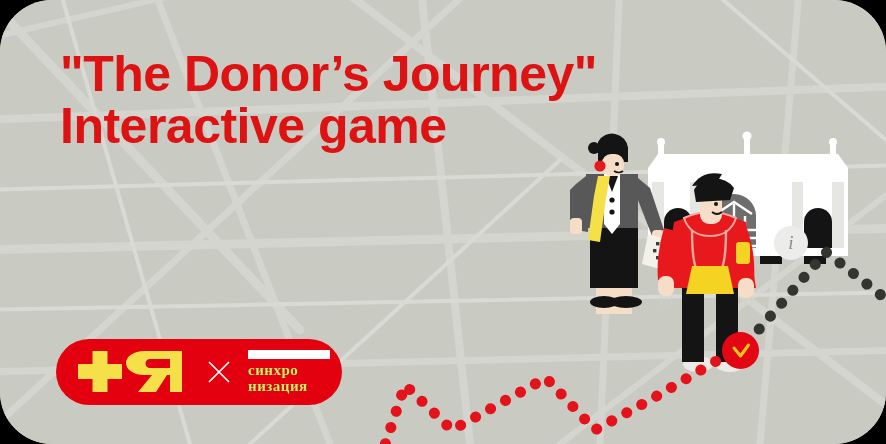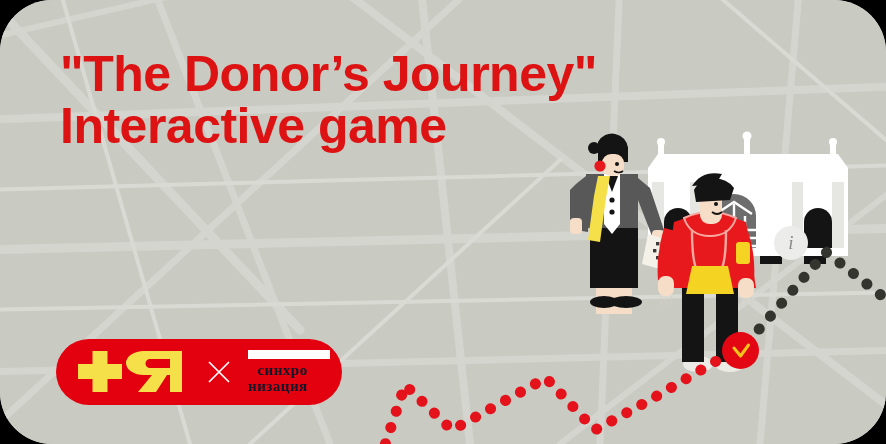--- a/index.html
+++ b/index.html
@@ -48,22 +48,22 @@
   #logo-pill{
     position:absolute;left:56px;top:339px;width:286px;height:66px;
     background:#e3000f;border-radius:33px;
     display:flex;align-items:center;
   }
   #plus-ya{margin-left:22px;display:block;}
   #x-sep{margin-left:20px;display:block;}
   #sync-lockup{margin-left:16px;display:flex;flex-direction:column;align-items:flex-start;}
   #sync-bar{width:82px;height:9px;background:#fff;margin-bottom:4px;}
   #sync-text{
-    color:#0f172a;font-family:"Liberation Serif",serif;font-weight:700;
-    font-size:15px;line-height:1.06;letter-spacing:0.5px;white-space:pre-line;text-align:right;
+    color:#bef264;font-family:"Liberation Serif",serif;font-weight:700;
+    font-size:15px;line-height:1.06;letter-spacing:0.5px;white-space:pre-line;
   }
 </style>
 </head>
 <body>
 
 <div id="banner">
 
   <div id="map-layer">
     <svg viewBox="0 0 886 444" xmlns="http://www.w3.org/2000/svg">
       <rect x="0" y="0" width="886" height="444" fill="#c9cac2"></rect>

